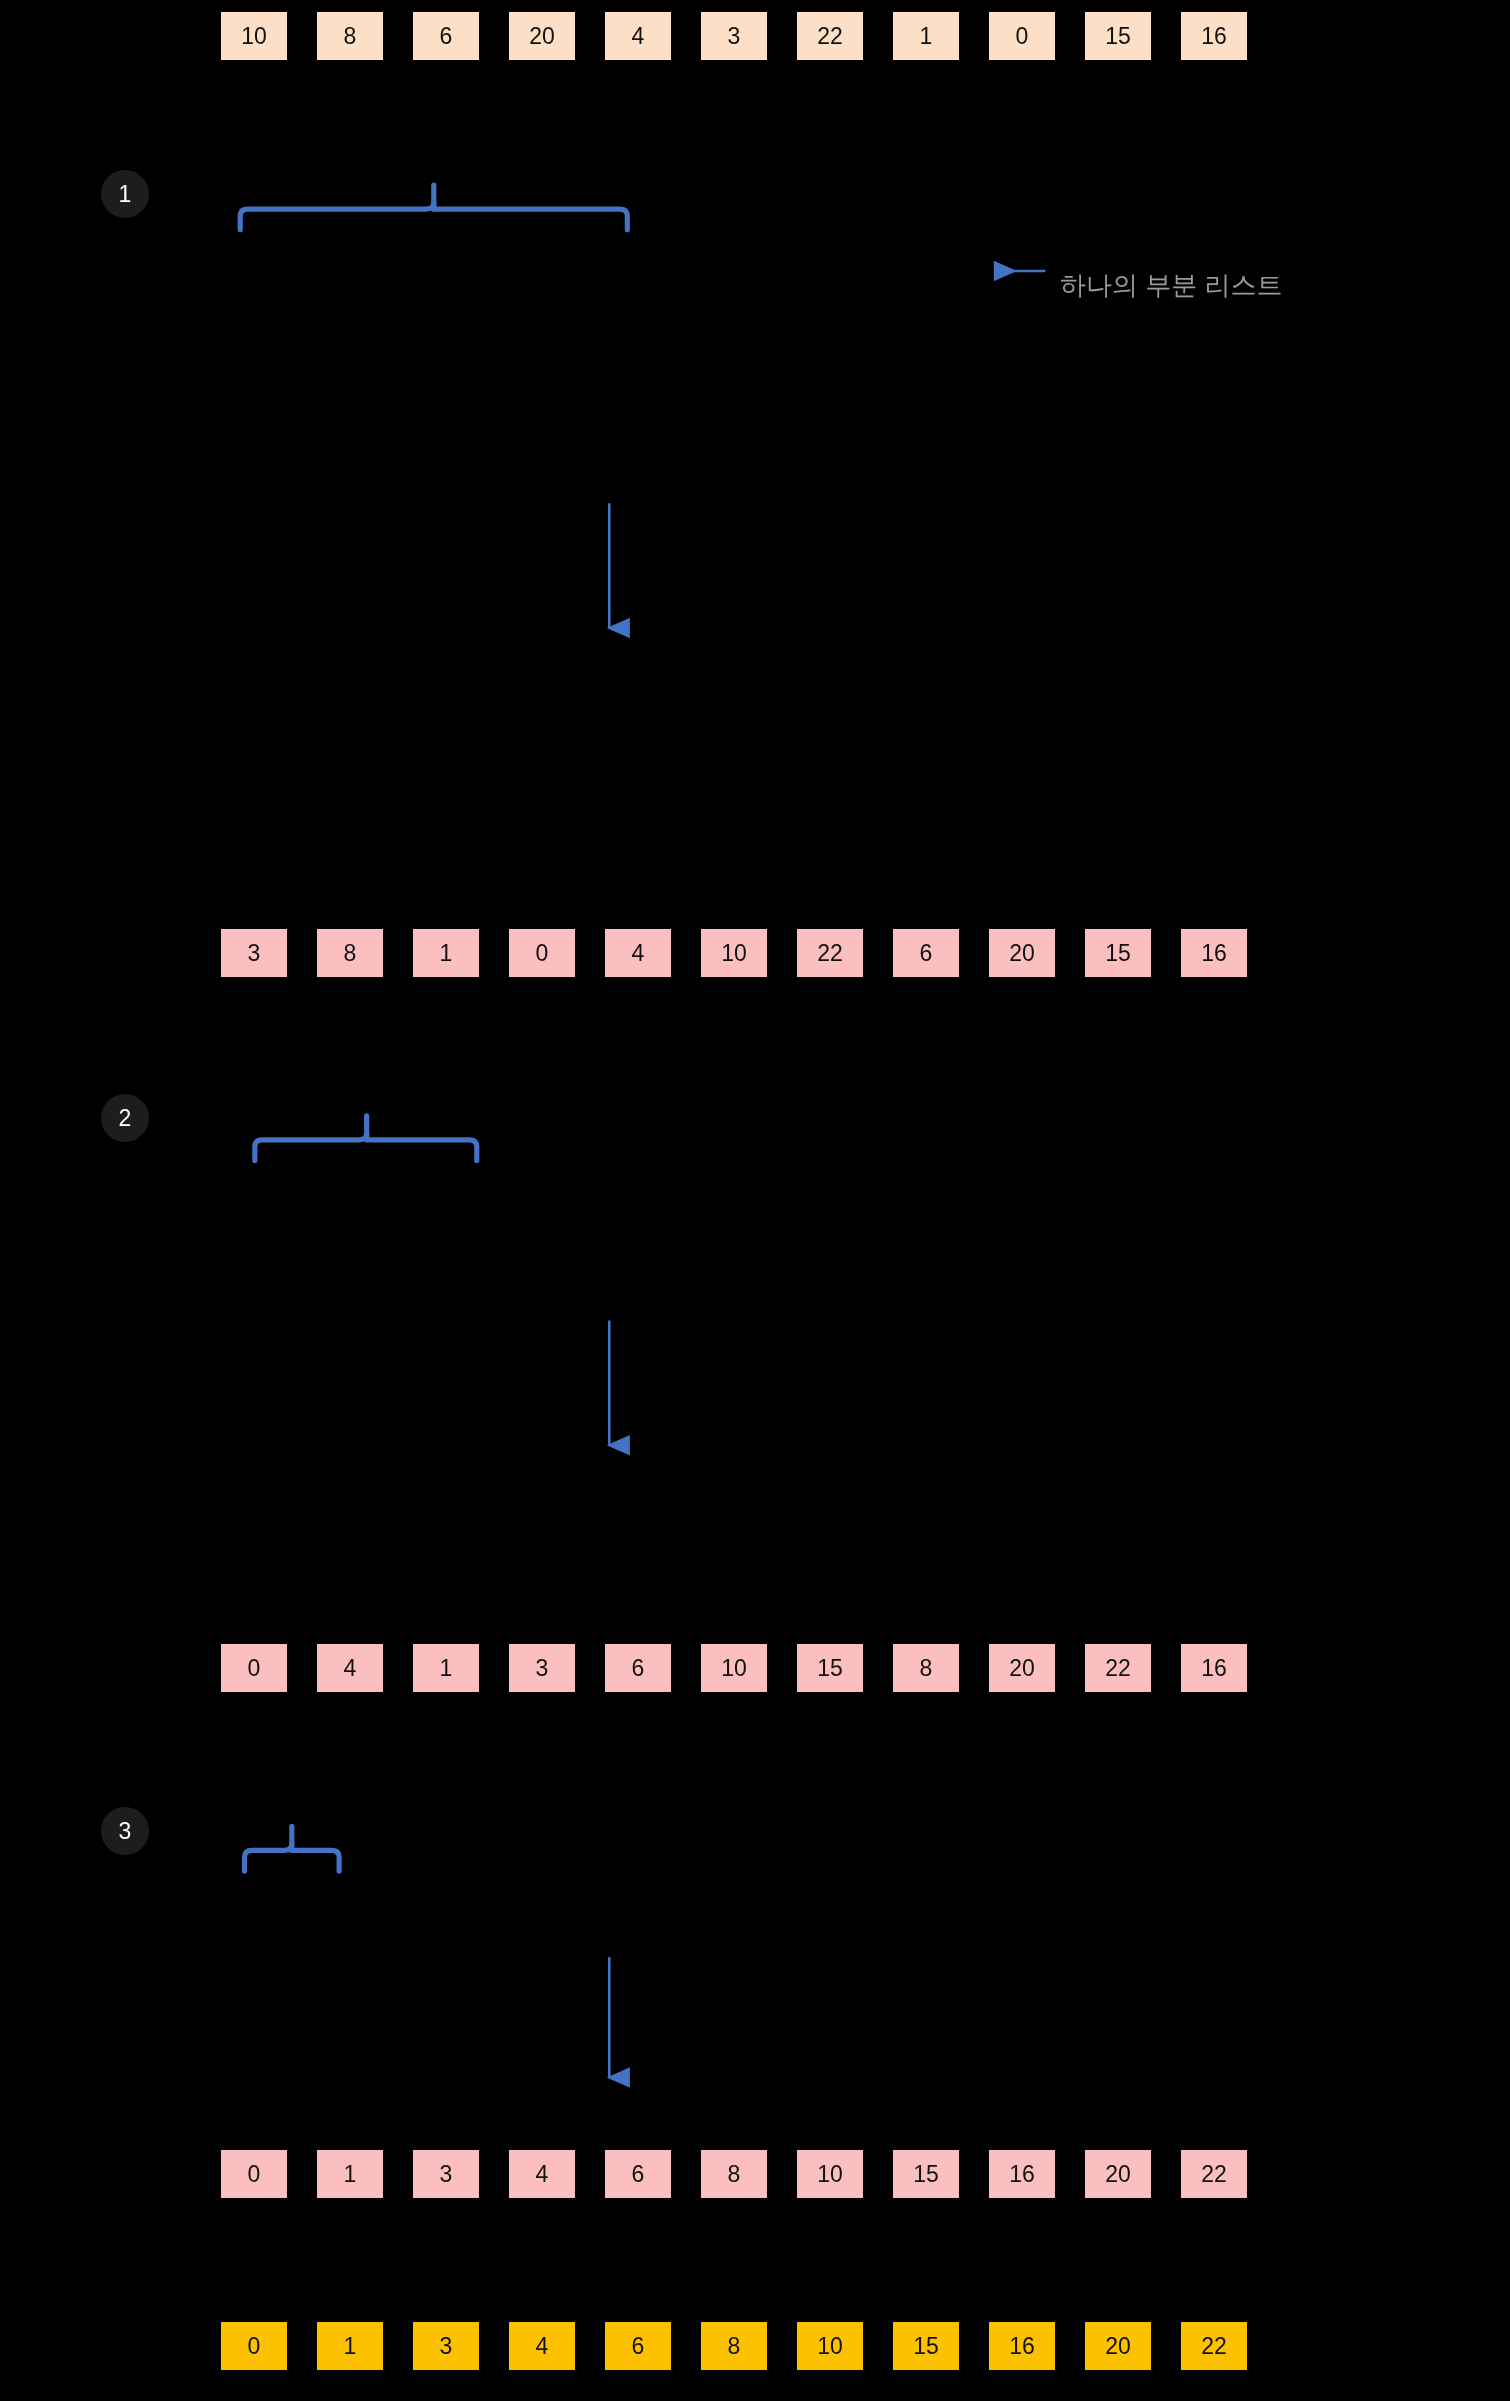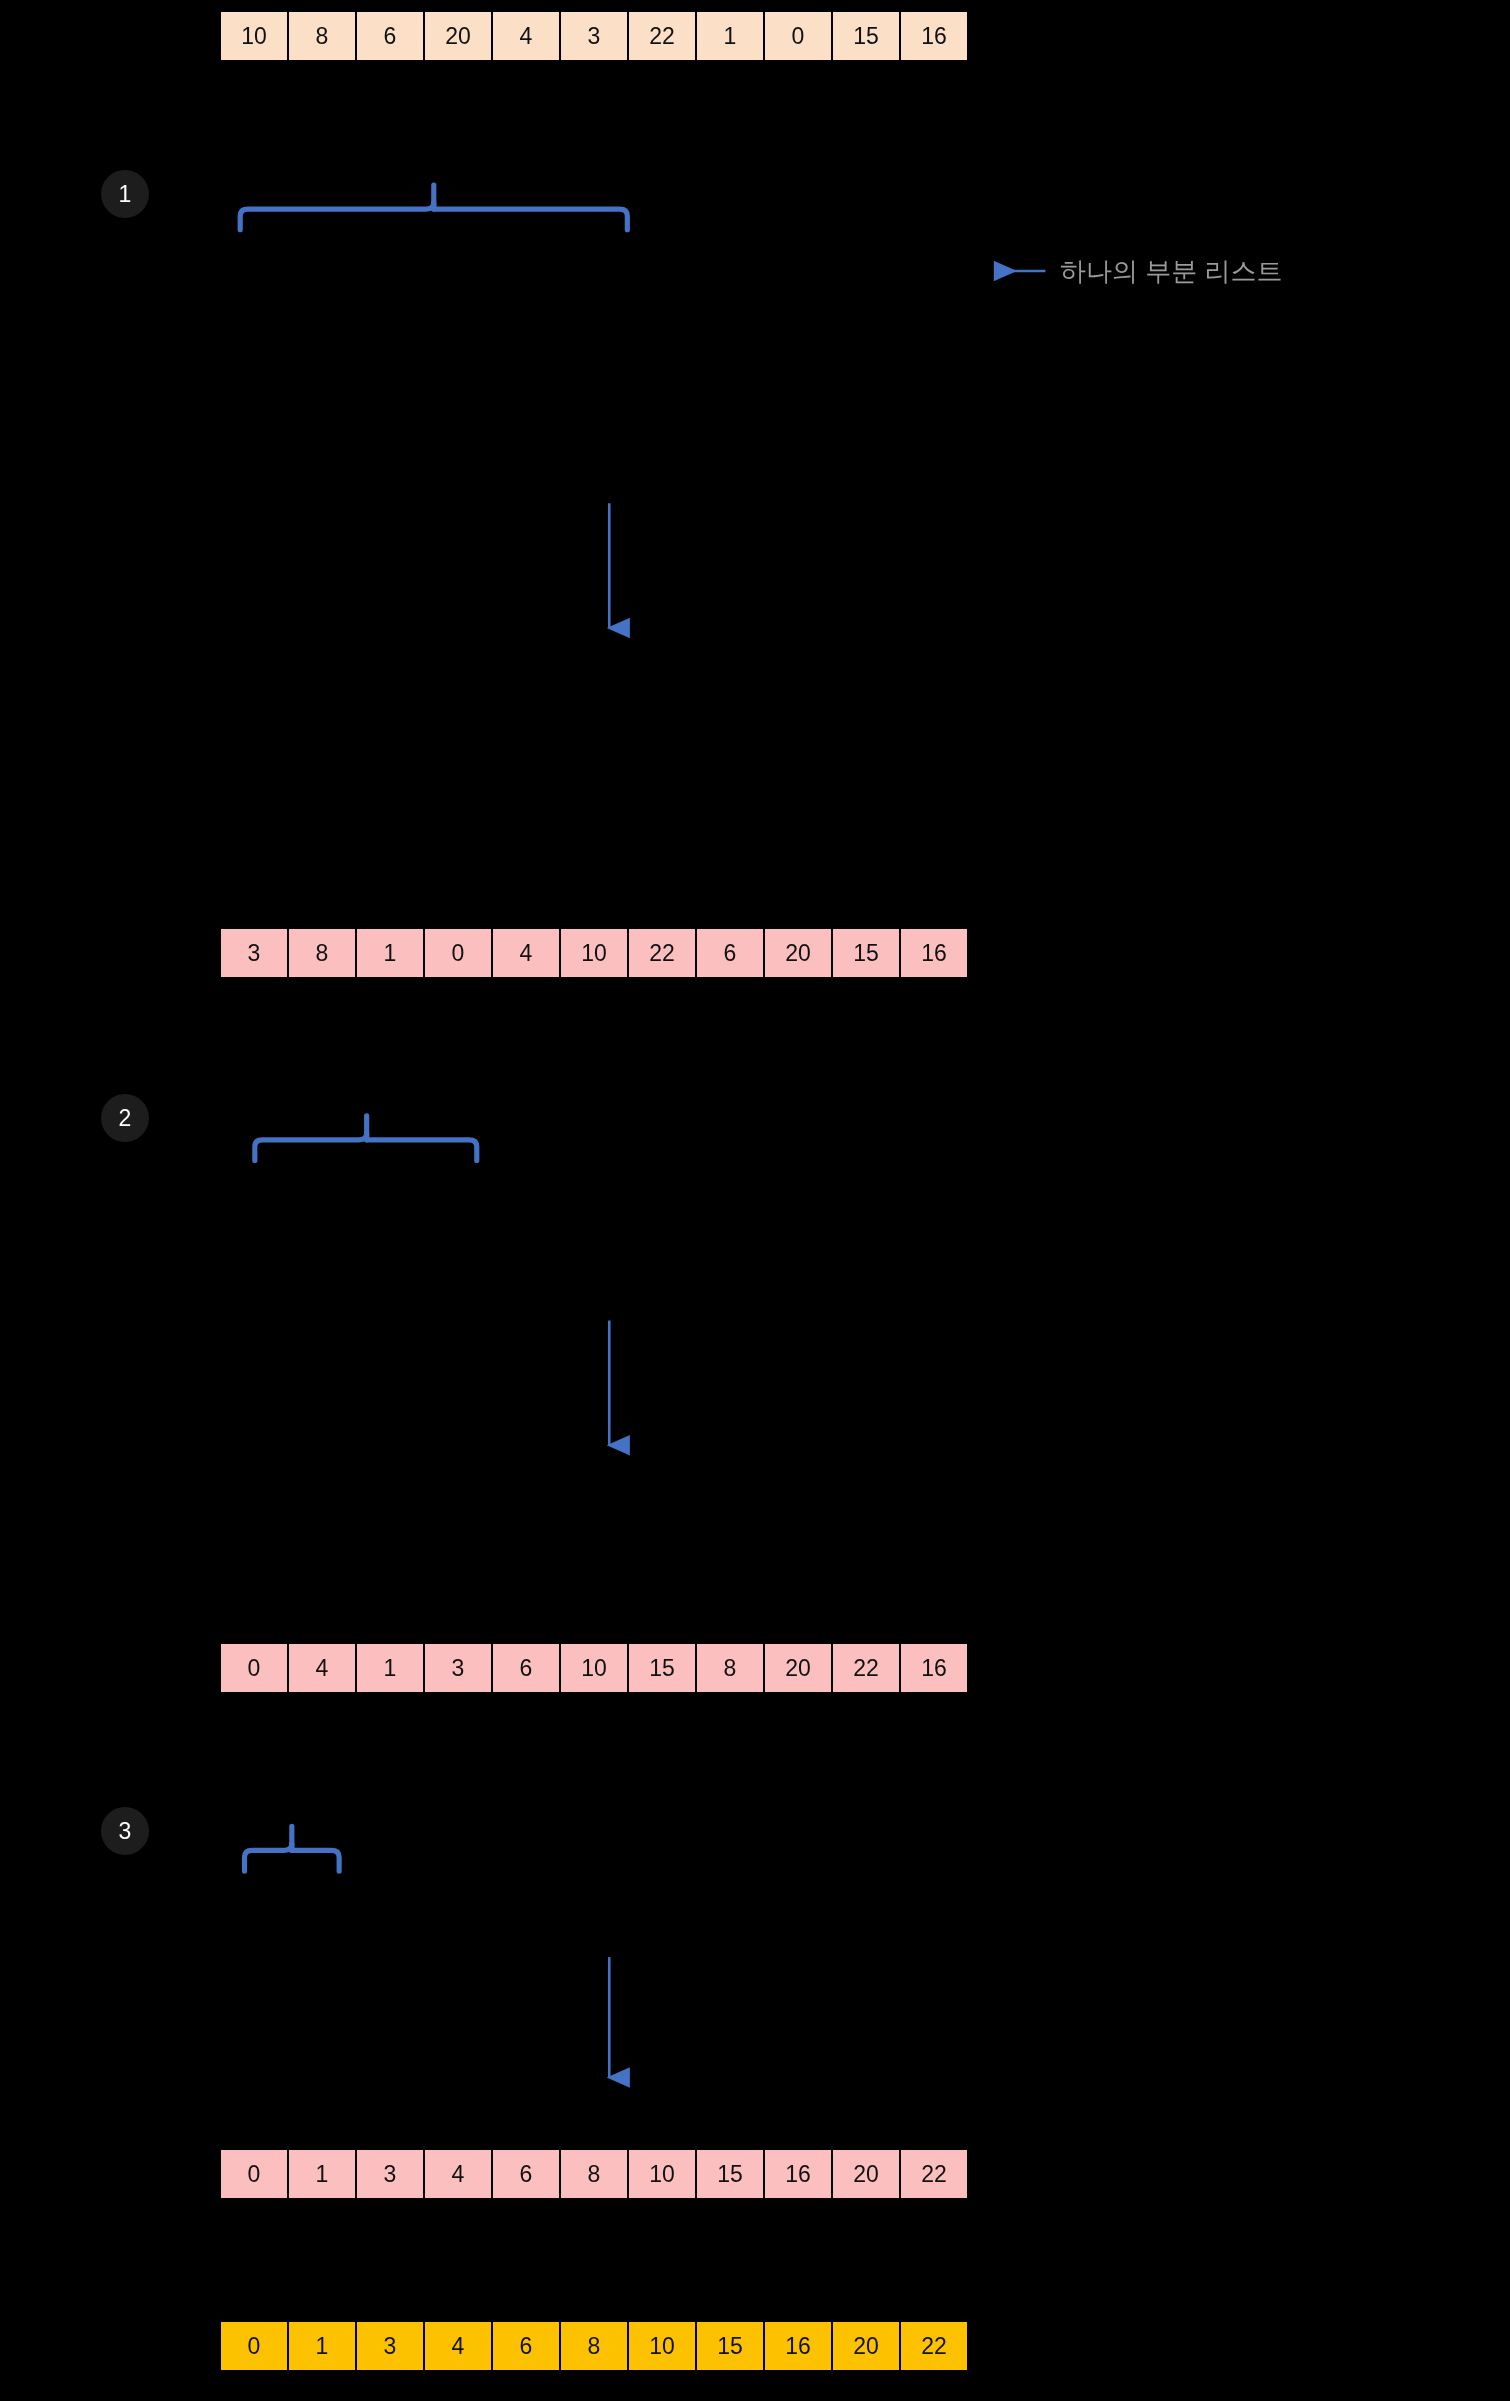--- a/index.html
+++ b/index.html
@@ -17,20 +17,21 @@
     height: 2401px;
     background: #000000;
     overflow: hidden;
   }
 
   
   .array-row {
     position: absolute;
     display: flex;
     height: 50px;
+    gap: 28px;
   }
   .cell {
     width: 68px;
     height: 50px;
     box-sizing: border-box;
     border: 0.9px solid #000000;
     display: flex;
     align-items: center;
     justify-content: center;
     font-size: 23px;
@@ -187,16 +188,16 @@
       <div class="cell">20</div>
       <div class="cell">22</div>
     </div>
 
   <div class="badge" style="left:101px; top:170px;">1</div>
 
   <div class="badge" style="left:101px; top:1094px;">2</div>
 
   <div class="badge" style="left:101px; top:1807px;">3</div>
 
-  <div class="annotation" style="left:1060px; top:258px;text-align:right;">하나의 부분 리스트</div>
+  <div class="annotation" style="left:1060px; top:272px;text-align:right;">하나의 부분 리스트</div>
 
 </div>
 
 
 </body></html>

